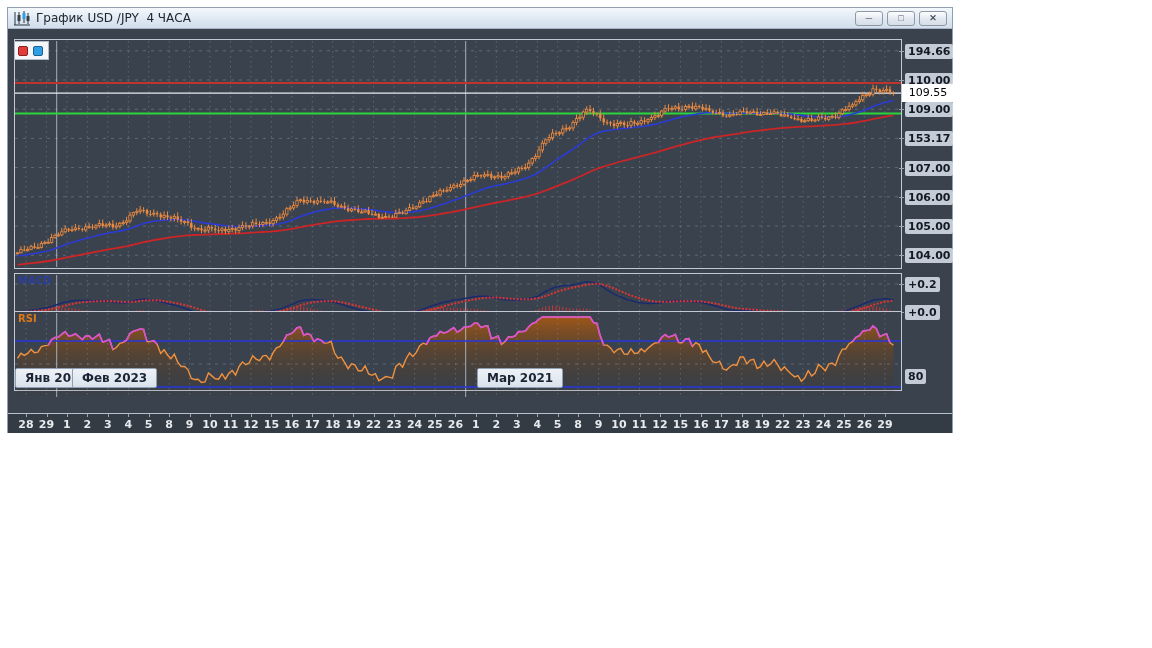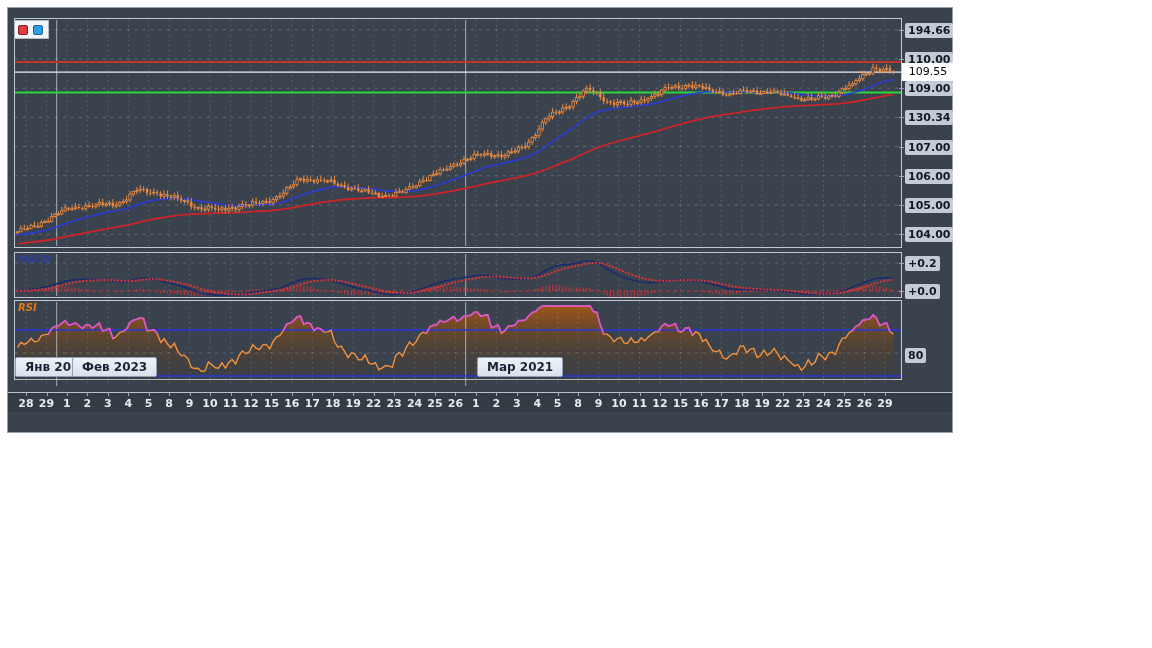--- a/index.html
+++ b/index.html
@@ -15,39 +15,39 @@
   .title { font-size:12px; color:#21262e; white-space:pre; }
   .controls { margin-left:auto; display:flex; gap:4px; }
   .wbtn { width:28px; height:15px; border:1px solid #8e99a7; border-radius:3px;
           background:linear-gradient(#fdfeff,#e2e8f0 55%,#d5dde7); font-size:9px; line-height:12px;
           color:#4a5360; font-weight:bold; text-align:center; cursor:pointer; padding:0; }
 
   .body { position:relative; width:944px; height:404px; background:#3a424d; }
   .panel { position:absolute; left:6px; width:888px; border:1px solid #c2c9d2; background:#3a424d; }
   .panel-main { top:10px; height:230px; }
   .panel-macd { top:244px; height:46px; }
-  .panel-rsi  { top:292px; height:80px;padding-left:39px; }
+  .panel-rsi  { top:282px; height:80px;padding-left:39px; }
   .panel svg { position:absolute; left:0; top:0; }
 
   .grid  { stroke:rgba(150,165,182,.42); stroke-width:1; stroke-dasharray:3 5; fill:none; }
   .gridv { stroke:rgba(150,165,182,.36); stroke-width:1; stroke-dasharray:1.5 3.5; fill:none; }
   .msep  { stroke:rgba(212,224,236,.68); stroke-width:1; fill:none; }
 
   .legend-chip { position:absolute; left:-1px; top:1px; width:35px; height:19px; z-index:5;
                  background:#f4f6f9; border:1px solid #b2bcc8; }
   .sw { position:absolute; top:4px; width:10px; height:10px; border-radius:2px; }
   .sw.red  { left:3px;  background:#e23b3b; border:1px solid #8a2020; }
   .sw.blue { left:18px; background:#2e9fe6; border:1px solid #1c618f; }
   .legend-text { position:absolute; left:38px; top:3px; z-index:4; font-size:11px; white-space:nowrap; }
   .lt-blue { color:#2b49d8; }
   .lt-red  { color:#e03030; }
   .legend-dashes { display:inline-block; width:38px; height:1px; border-top:1px dashed #d03030;
                    vertical-align:middle; margin-left:3px; }
 
-  .panel-label { position:absolute; left:3px; top:1px; z-index:4; font-size:10px; font-weight:bold;font-style:italic; }
+  .panel-label { position:absolute; left:3px; top:1px; z-index:4; font-size:10px; font-weight:bold; }
   .macd-label { color:#2d3f9e; }
   .rsi-label  { color:#e07818; }
 
   .axis-chip { position:absolute; left:897px; height:15px; line-height:15px; padding:0 3px;
                font-size:11px; font-weight:bold; color:#141922; background:rgba(213,222,233,.88);
                border-radius:2px; white-space:nowrap; }
   .axis-tick { position:absolute; left:891px; width:5px; height:1px; background:#9aa6b2; }
   .price-callout { position:absolute; left:894px; width:52px; height:18px; line-height:18px; z-index:6;
                    background:#ffffff; color:#000; font-size:11px; text-align:center; }
 
@@ -60,20 +60,40 @@
   .xtick { position:absolute; top:0; width:1px; height:3px; background:#9aa6b2; }
   .xlabel { position:absolute; top:4px; transform:translateX(-50%); font-size:11px; font-weight:bold;
             color:#e8ebee; white-space:nowrap; }
 </style>
 </head>
 <body>
 
 <div class="page">
   <div class="window">
 
+    <div class="titlebar">
+      <span class="app-icon">
+        <svg width="18" height="15" viewBox="0 0 18 15">
+          <line x1="2" y1="1" x2="2" y2="14" stroke="#2b3540" stroke-width="1"></line>
+          <line x1="1" y1="14" x2="17" y2="14" stroke="#2b3540" stroke-width="1"></line>
+          <line x1="6" y1="1" x2="6" y2="13" stroke="#2b3540" stroke-width="1"></line>
+          <rect x="4.5" y="4" width="3" height="6" fill="#343f4c"></rect>
+          <line x1="11" y1="0" x2="11" y2="12" stroke="#2b3540" stroke-width="1"></line>
+          <rect x="9.5" y="2" width="3" height="6" fill="#2e9fe6"></rect>
+          <line x1="15" y1="2" x2="15" y2="13" stroke="#2b3540" stroke-width="1"></line>
+          <rect x="13.5" y="5" width="3" height="5" fill="#343f4c"></rect>
+        </svg>
+      </span>
+      <span class="title">График USD /JPY  4 ЧАСА</span>
+      <span class="controls">
+        <button class="wbtn">─</button>
+        <button class="wbtn">□</button>
+        <button class="wbtn">✕</button>
+      </span>
+    </div>
 
     <div class="body">
 
       <div class="panel panel-main">
         <svg id="svg-main" width="886" height="228" viewBox="0 0 886 228">
             <line x1="0" x2="886" y1="10.8" y2="10.8" class="grid"></line>
             <line x1="0" x2="886" y1="40.0" y2="40.0" class="grid"></line>
             <line x1="0" x2="886" y1="69.2" y2="69.2" class="grid"></line>
             <line x1="0" x2="886" y1="98.4" y2="98.4" class="grid"></line>
             <line x1="0" x2="886" y1="127.6" y2="127.6" class="grid"></line>
@@ -654,21 +674,21 @@
       </div>
 
       <div id="price-axis">
           <div class="axis-tick" style="top: 22px;"></div>
           <div class="axis-chip" style="top: 15px;">194.66</div>
           <div class="axis-tick" style="top: 51px;"></div>
           <div class="axis-chip" style="top: 44px;">110.00</div>
           <div class="axis-tick" style="top: 80px;"></div>
           <div class="axis-chip" style="top: 73px;">109.00</div>
           <div class="axis-tick" style="top: 109px;"></div>
-          <div class="axis-chip" style="top: 102px;">130.34</div>
+          <div class="axis-chip" style="top: 102px;">153.17</div>
           <div class="axis-tick" style="top: 139px;"></div>
           <div class="axis-chip" style="top: 132px;">107.00</div>
           <div class="axis-tick" style="top: 168px;"></div>
           <div class="axis-chip" style="top: 161px;">106.00</div>
           <div class="axis-tick" style="top: 197px;"></div>
           <div class="axis-chip" style="top: 190px;">105.00</div>
           <div class="axis-tick" style="top: 226px;"></div>
           <div class="axis-chip" style="top: 219px;">104.00</div>
         </div>
       <div class="price-callout" style="top: 55px;">109.55</div>

